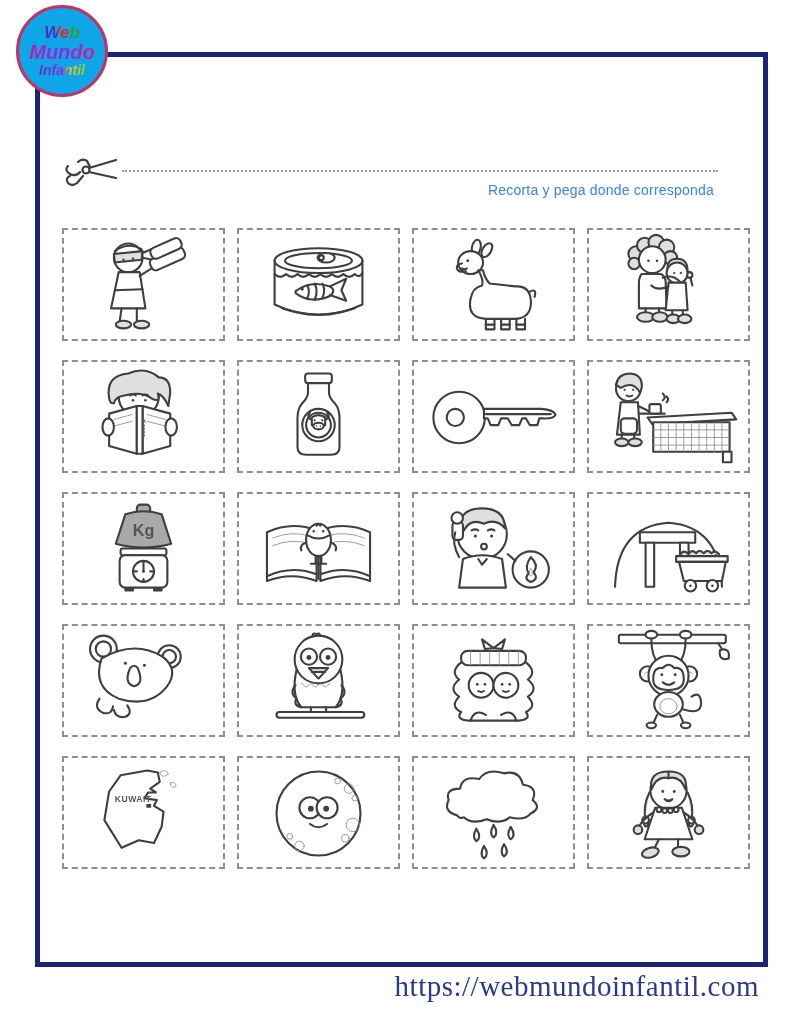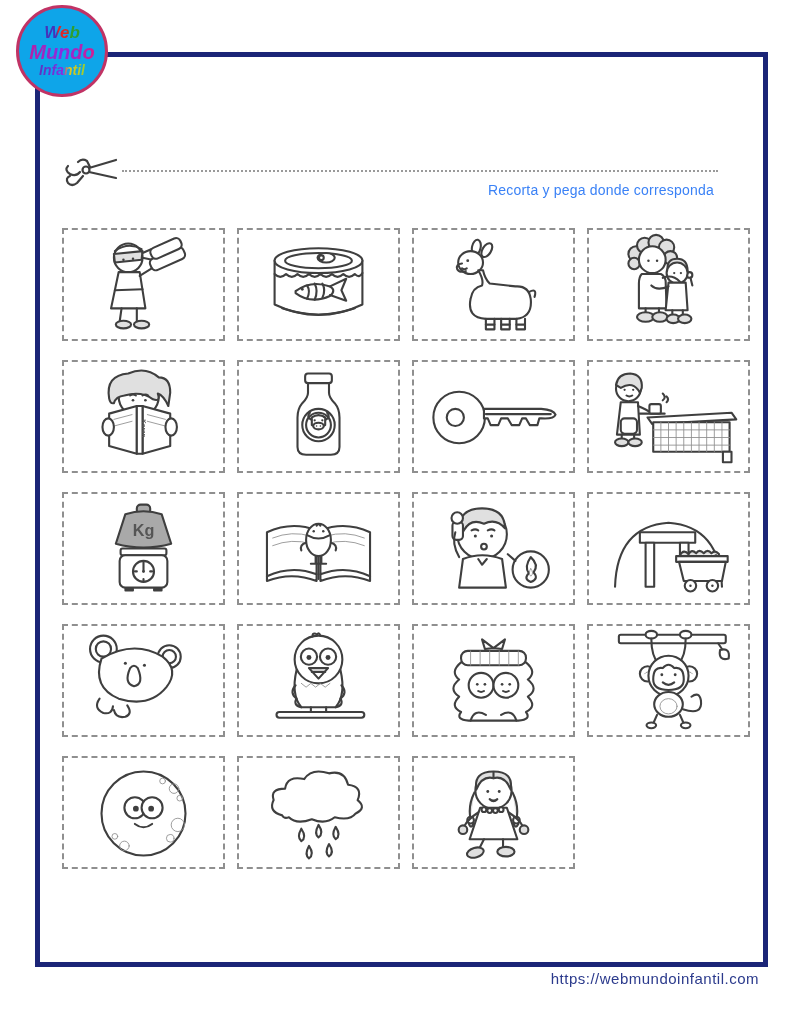--- a/index.html
+++ b/index.html
@@ -31,22 +31,22 @@
         display:flex;align-items:center;justify-content:center;padding:1px;}
   .cell svg{width:155px;height:105px;}
   
   .art path,.art circle,.art rect,.art ellipse,.art line{
         stroke:#3f3f3f;stroke-width:2.2;fill:none;stroke-linecap:round;stroke-linejoin:round;}
   .art .f-w{fill:#ffffff}.art .f-g{fill:#e0e0e0}.art .f-d{fill:#a9a9a9}
   .art .f-k{fill:#3f3f3f;stroke:none}
   .art .thin{stroke-width:0.9;stroke:#8d8d8d}
   .art text{stroke:none;fill:#555;font-family:"Liberation Sans",sans-serif;font-weight:bold;}
   
-  .footer-url{position:absolute;top:970px;right:38px;font-size:15px;color:#2b3a8c;
-        letter-spacing:0.5px;text-decoration:none;font-weight:500;}
+  .footer-url{position:absolute;top:970px;right:38px;font-size:29px;color:#2b3a8c;
+        letter-spacing:0.5px;text-decoration:none;font-weight:500;font-family:Liberation Serif, serif;}
 </style>
 </head>
 <body>
 
 <div class="page">
 
   <div class="frame"></div>
 
   <div class="logo">
     <span class="logo-l1">Web</span>
@@ -347,20 +347,28 @@
         <path d="M74 57 q6 5 12 0"></path>
         <ellipse cx="80" cy="80" rx="15" ry="13" class="f-w"></ellipse>
         <ellipse cx="80" cy="82" rx="9" ry="8" class="thin"></ellipse>
         <path d="M68 91 L64 100 M92 91 L96 100"></path>
         <ellipse cx="62" cy="102" rx="5" ry="3" class="f-w"></ellipse>
           <ellipse cx="98" cy="102" rx="5" ry="3" class="f-w"></ellipse>
         <path d="M95 85 Q116 92 114 76 Q112 66 104 72"></path>
       </svg>
     </div>
 
+    <div class="cell">
+      <svg class="art" viewBox="0 0 160 110">
+        <path d="M56 16 L84 11 L95 13 L97 23 L87 30 L93 34 L85 34 L81 40 L94 42 L91 48 L101 54 L99 70 L91 87 L75 84 L57 92 L39 63 L44 33 Z" class="f-w"></path>
+        <path d="M97 13 q7 -5 9 2 q-7 5 -9 -2 M108 24 q6 -2 6 4 q-6 2 -6 -4" class="thin"></path>
+        <text x="50" y="44" font-size="9" letter-spacing="0.5">KUWAIT</text>
+        <rect x="83" y="46" width="5" height="4" class="f-k"></rect>
+      </svg>
+    </div>
 
     <div class="cell">
       <svg class="art" viewBox="0 0 160 110">
         <circle cx="80" cy="56" r="44" class="f-w"></circle>
         <circle cx="71" cy="50" r="11" class="f-w"></circle>
           <circle cx="89" cy="50" r="11" class="f-w"></circle>
         <circle cx="72" cy="51" r="3" class="f-k"></circle>
           <circle cx="88" cy="51" r="3" class="f-k"></circle>
         <path d="M71 67 Q80 74 89 67"></path>
         <circle cx="112" cy="30" r="5" class="thin"></circle>

